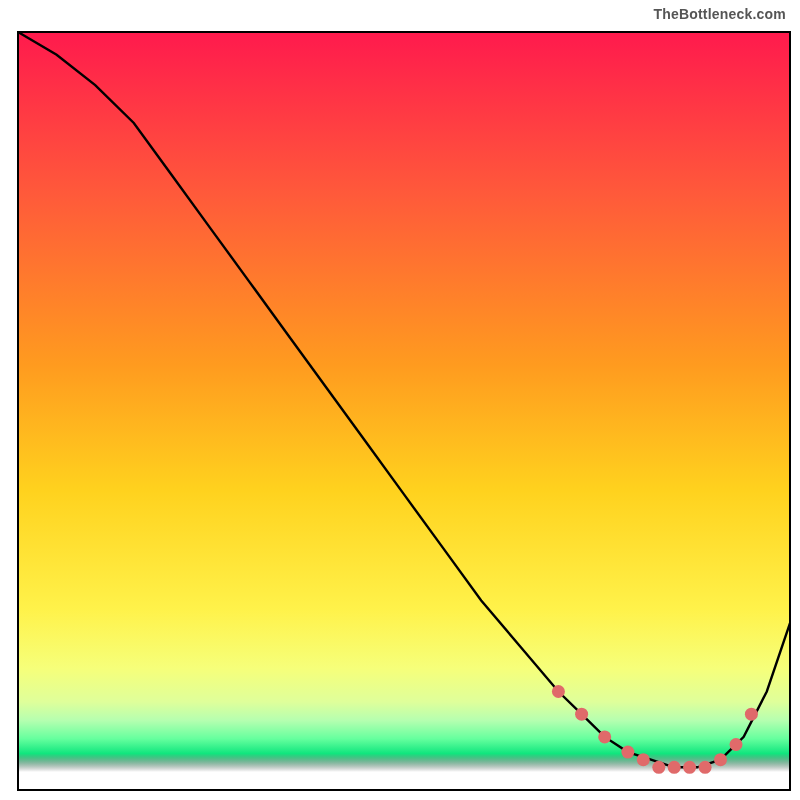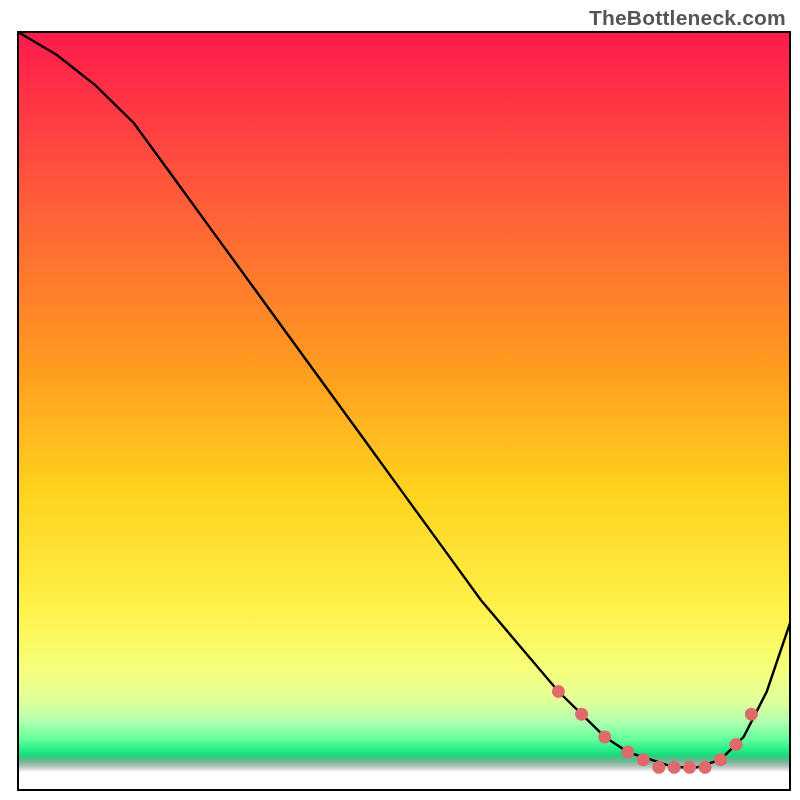--- a/index.html
+++ b/index.html
@@ -14,21 +14,21 @@
   .stage {
     position: relative;
     width: 800px;
     height: 800px;
   }
   .watermark {
     position: absolute;
     top: 6px;
     right: 14px;
     color: #555;
-    font-size: 21px;
+    font-size: 14px;
     font-weight: 600;
     letter-spacing: 0.2px;
     z-index: 10;
   }
   svg.chart {
     position: absolute;
     left: 0;
     top: 0;
     width: 800px;
     height: 800px;

